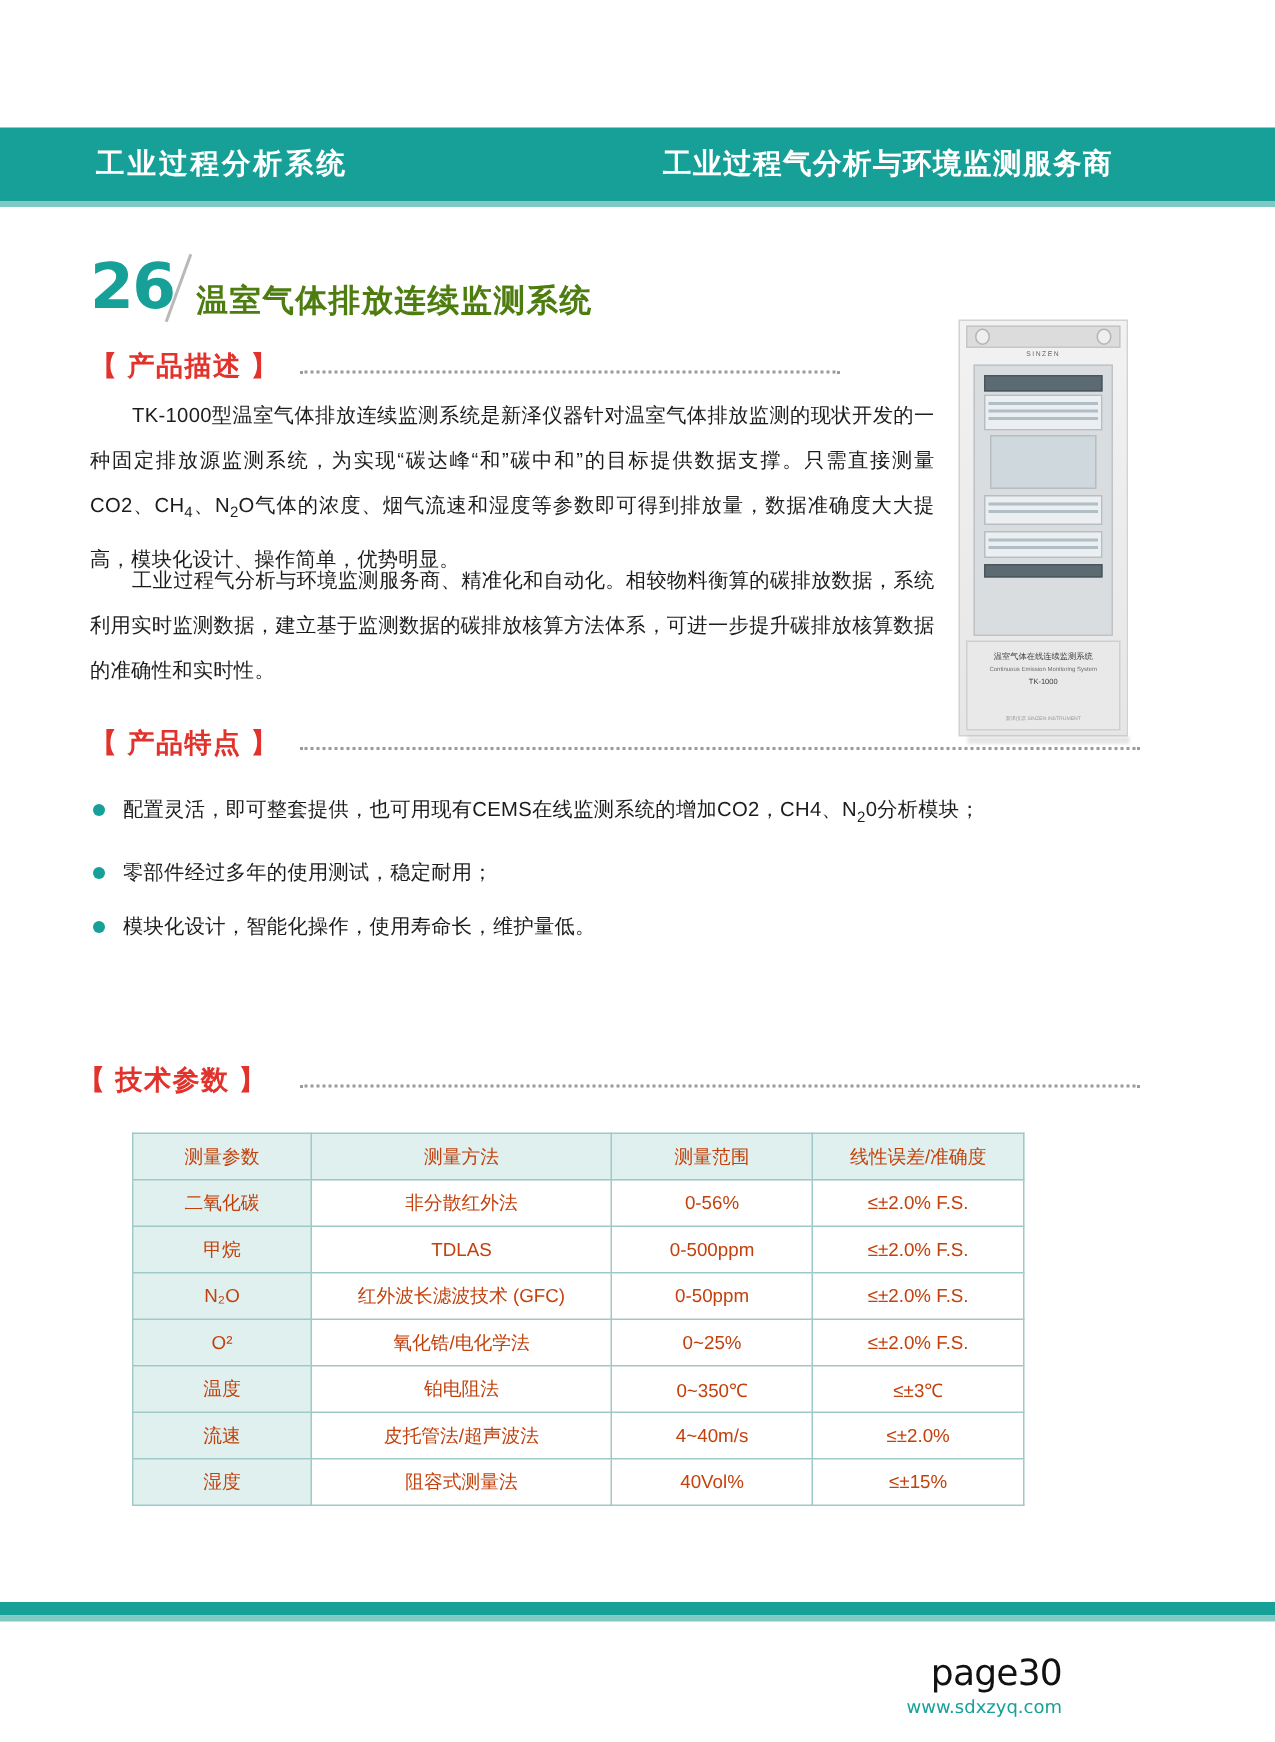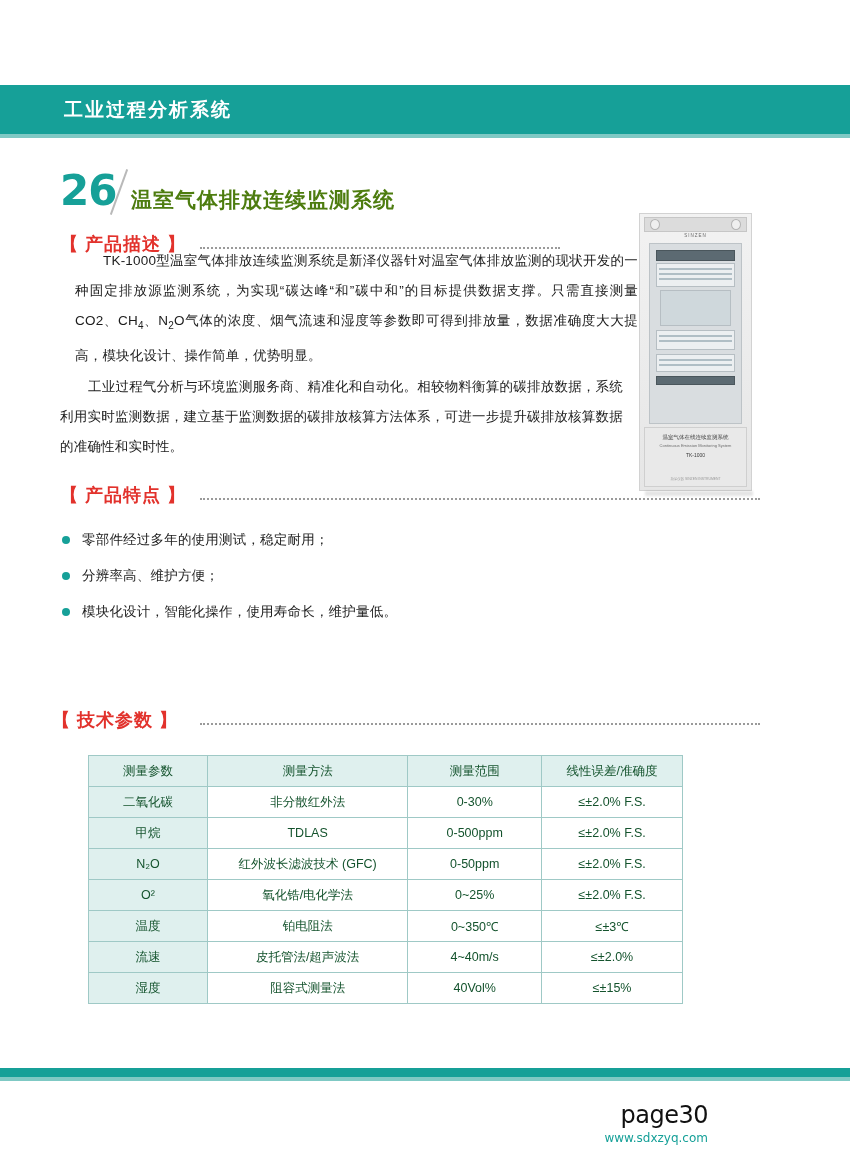--- a/index.html
+++ b/index.html
@@ -238,21 +238,21 @@
   .feature-item sub { font-size: 10px; }
 
   
   .spec-table {
     position: absolute;
     left: 88px;
     top: 755px;
     width: 595px;
     border-collapse: collapse;
     font-size: 12.5px;
-    color: #14532d;
+    color: #c2410c;
   }
   .spec-table th,
   .spec-table td {
     border: 1px solid #9fc9c6;
     height: 30px;
     text-align: center;
     font-weight: normal;
     padding: 0 4px;
   }
   .spec-table th {
@@ -302,29 +302,30 @@
   }
 </style>
 </head>
 <body>
 
 <div class="page">
 
   <div class="header-band"></div>
   <div class="header-accent"></div>
   <div class="header-left">工业过程分析系统</div>
+  <div class="header-right">工业过程气分析与环境监测服务商</div>
 
   <div class="title-number">26</div>
   <div class="title-slash"></div>
   <div class="title-text">温室气体排放连续监测系统</div>
 
   <div class="sec-head" style="left:60px; top:232px;">【 产品描述 】</div>
   <div class="dots" style="left:200px; top:247px; width:360px;"></div>
 
-  <div class="body-par" style="left:60px; top:246px; width:563px; text-indent:28px;margin-left:15px;">
+  <div class="body-par" style="left:60px; top:262px; width:563px; text-indent:28px;">
     <span>TK-1000型温室气体排放连续监测系统是新泽仪器针对温室气体排放监测的现状开发的一种固定排放源监测系统，为实现“碳达峰“和”碳中和”的目标提供数据支撑。只需直接测量CO2、CH<sub>4</sub>、N<sub>2</sub>O气体的浓度、烟气流速和湿度等参数即可得到排放量，数据准确度大大提高，模块化设计、操作简单，优势明显。</span>
   </div>
   <div class="body-par" style="left:60px; top:372px; width:563px; text-indent:28px;">工业过程气分析与环境监测服务商、精准化和自动化。相较物料衡算的碳排放数据，系统利用实时监测数据，建立基于监测数据的碳排放核算方法体系，可进一步提升碳排放核算数据的准确性和实时性。</div>
 
   <div class="device-wrap">
     <div class="dev-top-bar">
       <div class="lug" style="left:5px;"></div>
       <div class="lug" style="right:5px;"></div>
     </div>
     <div class="dev-brand">SINZEN</div>
@@ -354,42 +355,42 @@
       <div class="dev-label l3">TK-1000</div>
       <div class="dev-footer-text">新泽仪器 SINZEN INSTRUMENT</div>
     </div>
   </div>
   <div class="dev-shadow"></div>
 
   <div class="sec-head" style="left:60px; top:483px;">【 产品特点 】</div>
   <div class="dots" style="left:200px; top:498px; width:560px;"></div>
 
   <div class="feature-list">
+    <div class="feature-item">配置灵活，即可整套提供，也可用现有CEMS在线监测系统的增加CO2，CH4、N<sub>2</sub>0分析模块；</div>
     <div class="feature-item">零部件经过多年的使用测试，稳定耐用；</div>
-    <div class="feature-item">分辨率高、维护方便；</div>
     <div class="feature-item">模块化设计，智能化操作，使用寿命长，维护量低。</div>
   </div>
 
   <div class="sec-head" style="left:52px; top:708px;">【 技术参数 】</div>
   <div class="dots" style="left:200px; top:723px; width:560px;"></div>
 
   <table class="spec-table">
     <thead>
       <tr>
         <th>测量参数</th>
         <th>测量方法</th>
         <th>测量范围</th>
         <th>线性误差/准确度</th>
       </tr>
     </thead>
     <tbody>
       <tr>
         <td class="col0">二氧化碳</td>
         <td class="col1">非分散红外法</td>
-        <td class="col2">0-30%</td>
+        <td class="col2">0-56%</td>
         <td class="col3">≤±2.0% F.S.</td>
       </tr>
       <tr>
         <td class="col0">甲烷</td>
         <td class="col1">TDLAS</td>
         <td class="col2">0-500ppm</td>
         <td class="col3">≤±2.0% F.S.</td>
       </tr>
       <tr>
         <td class="col0">N₂O</td>

